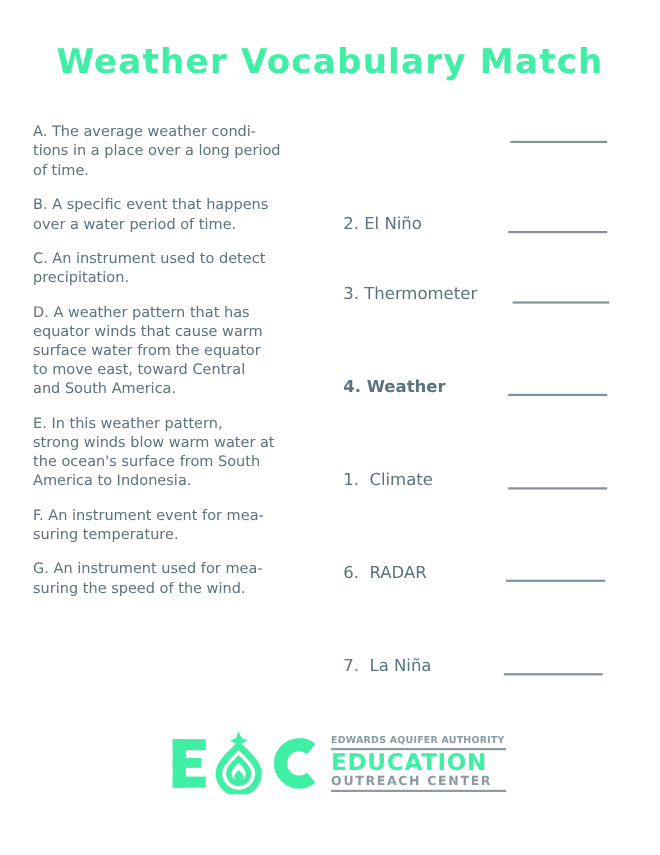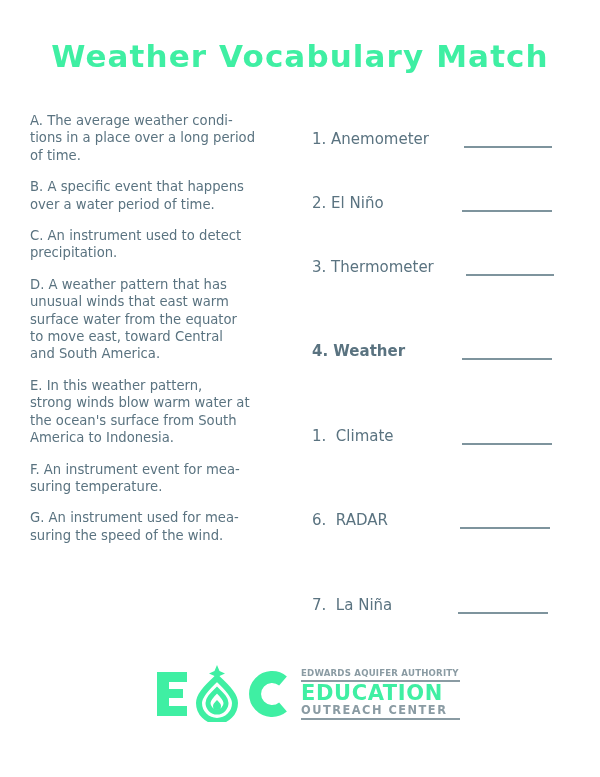--- a/index.html
+++ b/index.html
@@ -175,38 +175,37 @@
 
     <div class="col-left">
       <div class="definition">A. The average weather condi-
 tions in a place over a long period
 of  time.</div>
       <div class="definition">B. A specific event that happens
 over a water period of time.</div>
       <div class="definition">C. An instrument used to detect
 precipitation.</div>
       <div class="definition">D. A weather pattern that has
-unusual winds that east warm
+equator winds that cause warm
 surface water from the equator
 to  move east, toward Central
 and South America.</div>
       <div class="definition">E.  In this weather pattern,
 strong winds blow warm water at
 the ocean's surface from South
 America to Indonesia.</div>
       <div class="definition">F. An instrument event for mea-
 suring temperature.</div>
       <div class="definition">G. An instrument used for mea-
 suring the speed of the wind.</div>
     </div>
 
     <div class="col-right">
 
       <div class="term-row" style="top:18px;">
-        <span class="term-label">1. Anemometer</span>
         <span class="term-blank" style="left:152px;width:88px;"></span>
       </div>
 
       <div class="term-row" style="top:82px;text-align:right;">
         <span class="term-label">2. El Niño</span>
         <span class="term-blank" style="left:150px;width:90px;"></span>
       </div>
 
       <div class="term-row" style="top:146px;">
         <span class="term-label">3. Thermometer</span>

